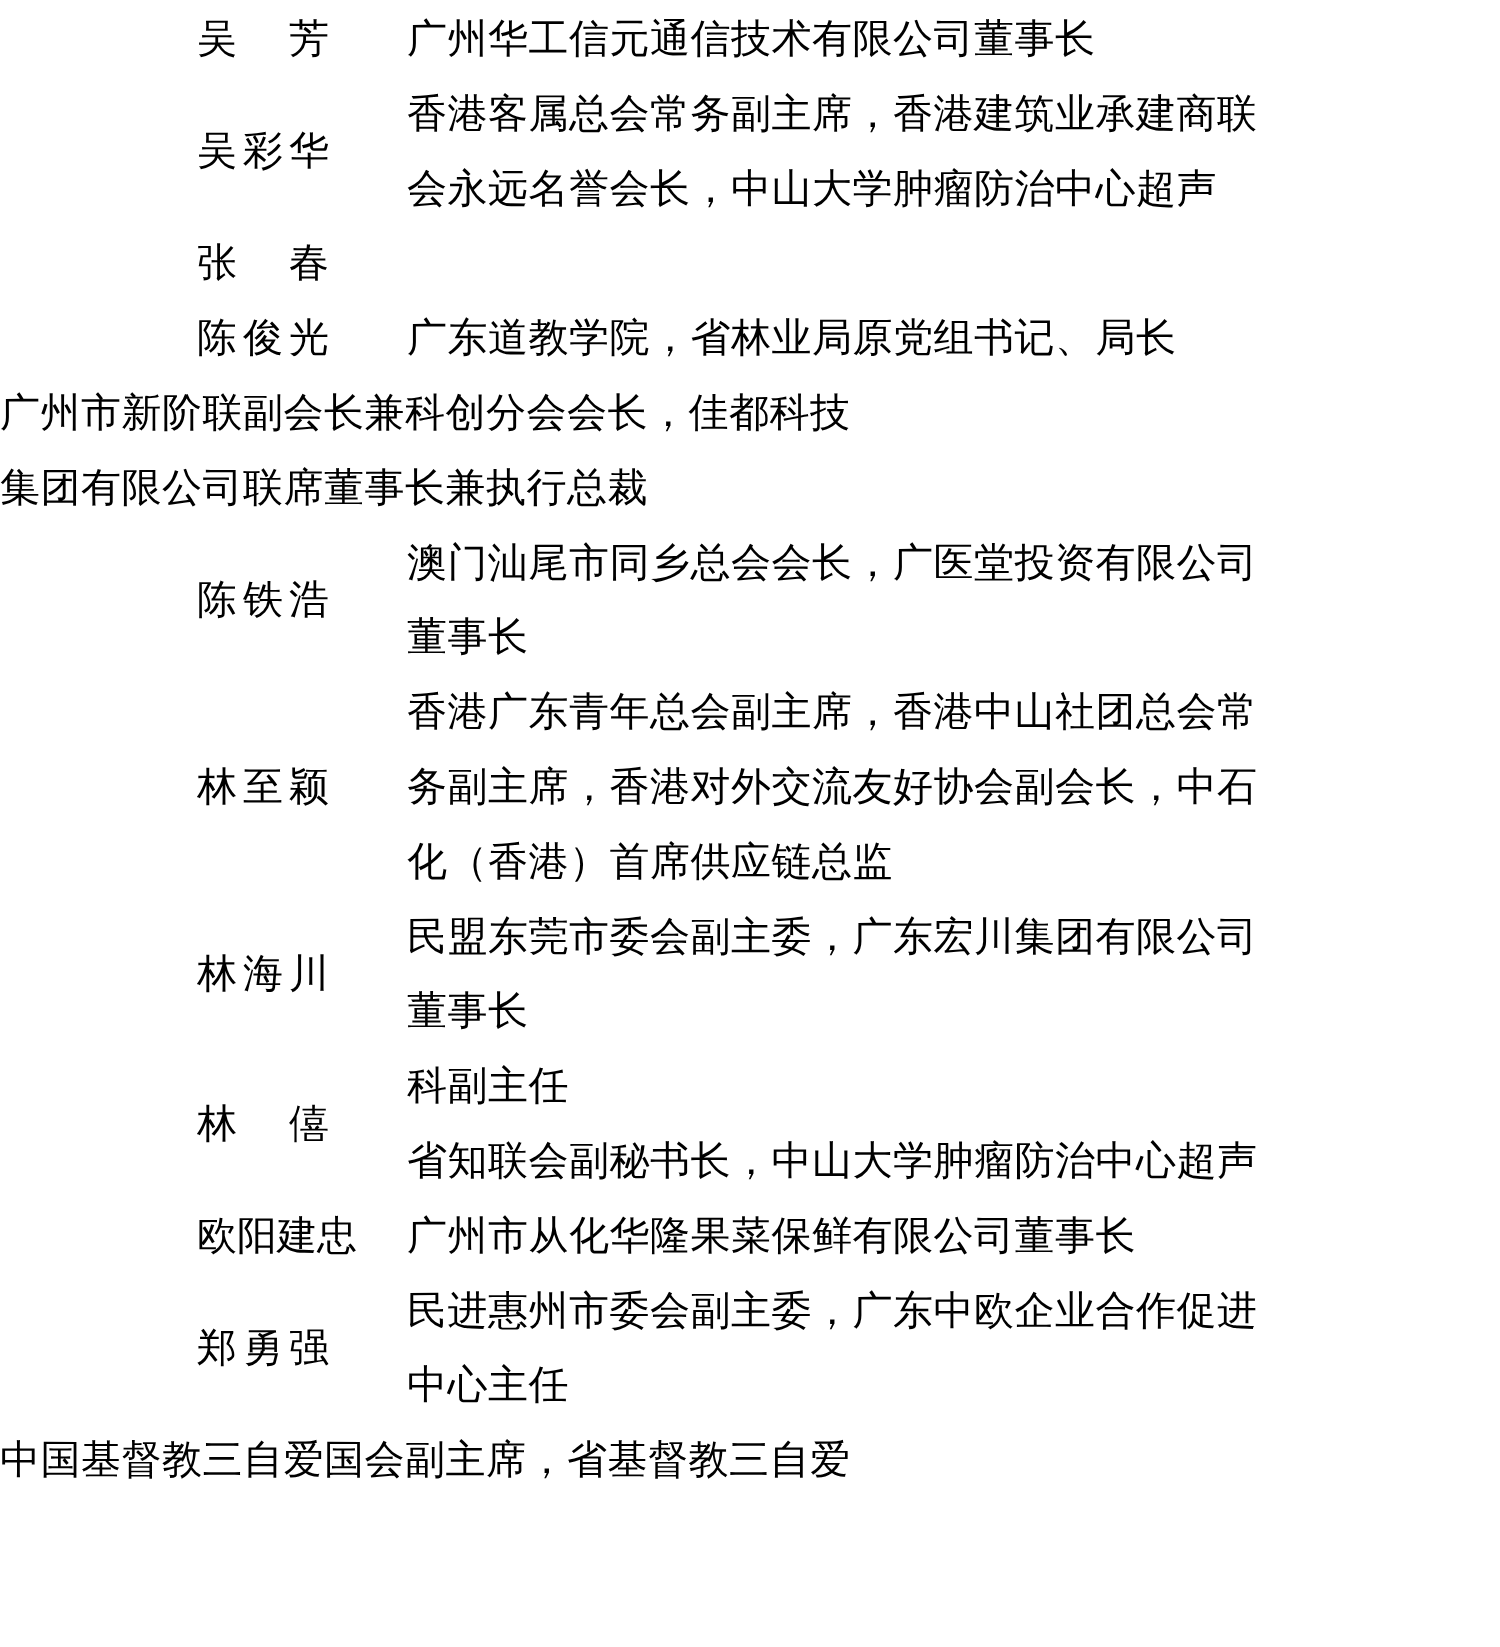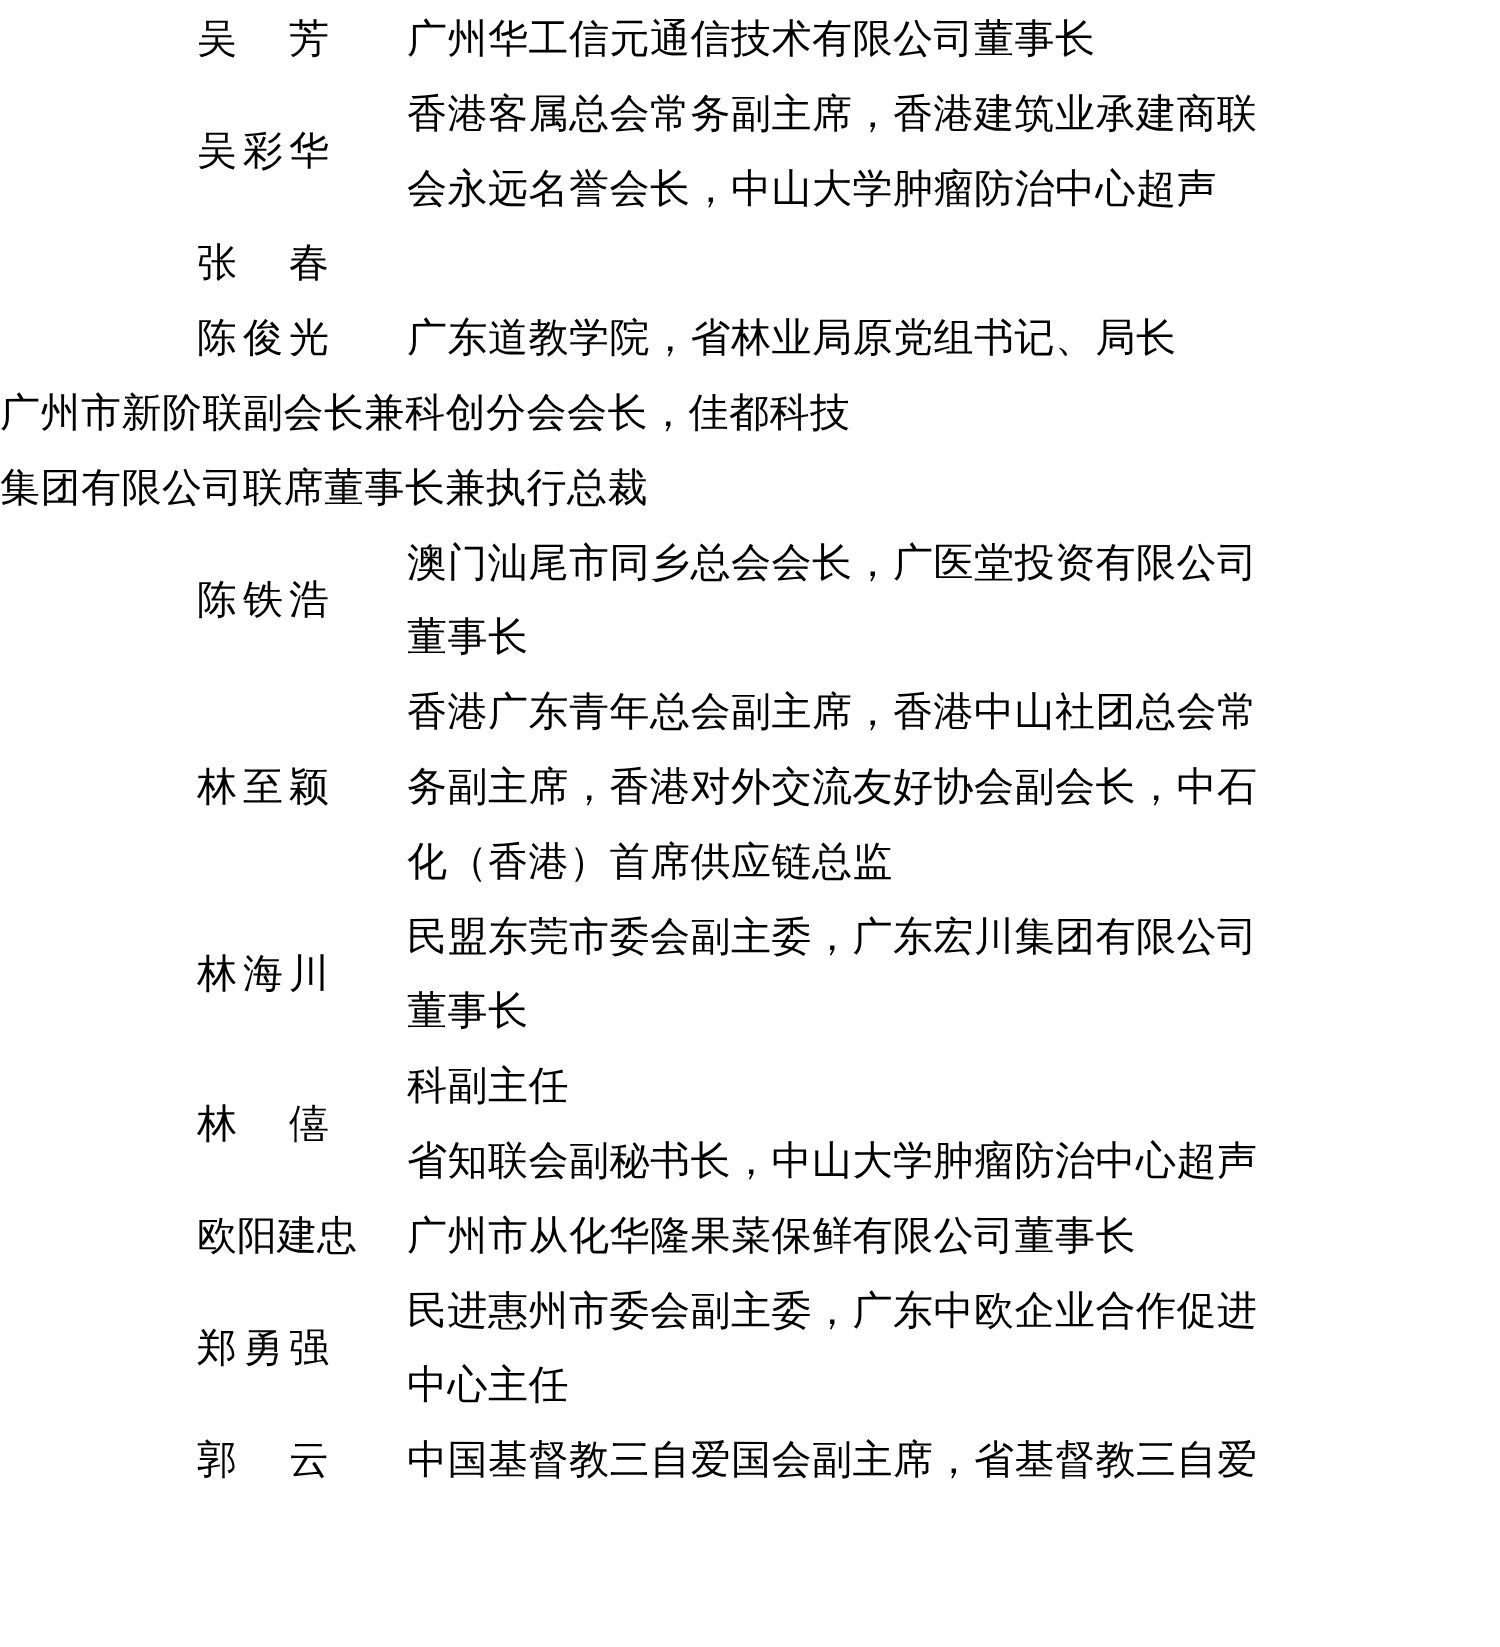--- a/index.html
+++ b/index.html
@@ -134,19 +134,18 @@
 
   <div class="row">
     <div class="name">郑勇强</div>
     <div class="desc">
           <div class="line">民进惠州市委会副主委，广东中欧企业合作促进</div>
           <div class="line">中心主任</div>
         </div>
   </div>
 
   <div class="row">
-    <div class="name">郭　云</div>
     <div class="desc">
           <div class="line">中国基督教三自爱国会副主席，省基督教三自爱</div>
         </div>
   </div>
 </div>
 </div>
 
 </body></html>

